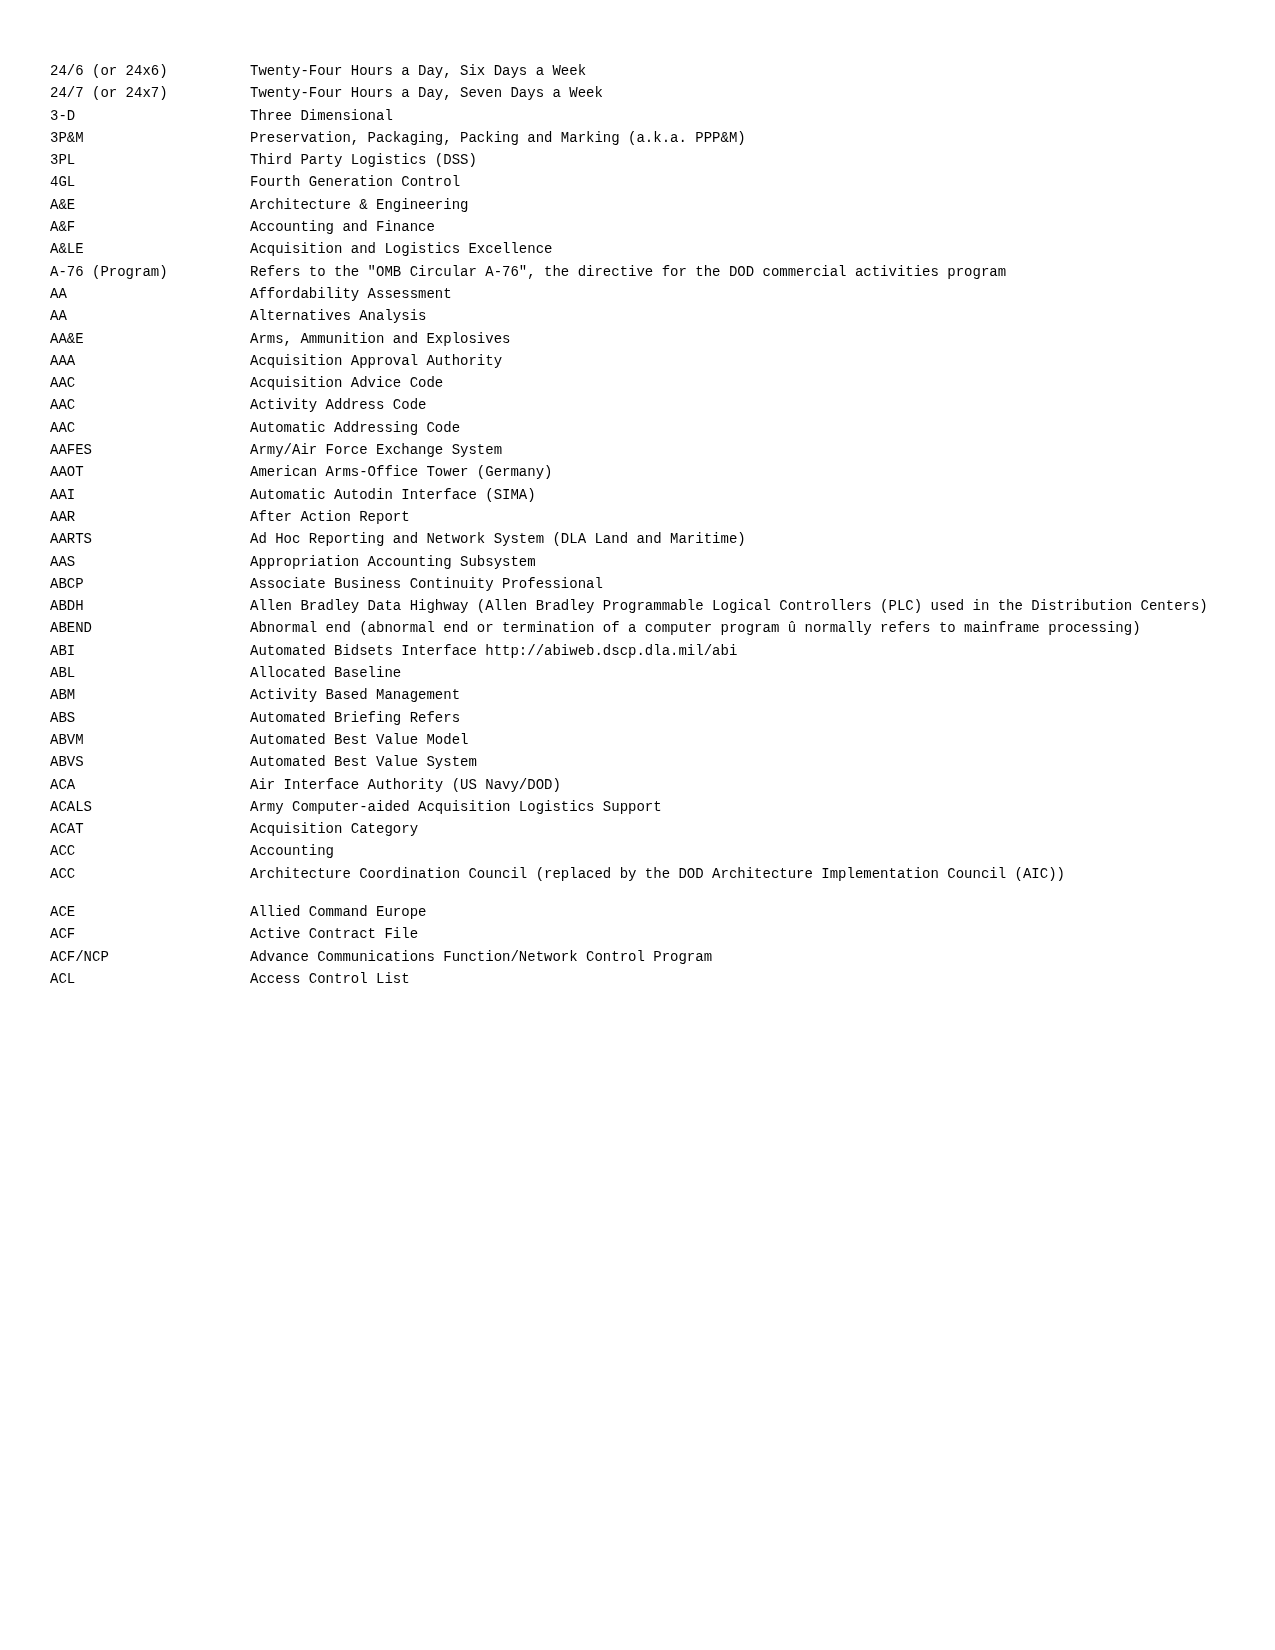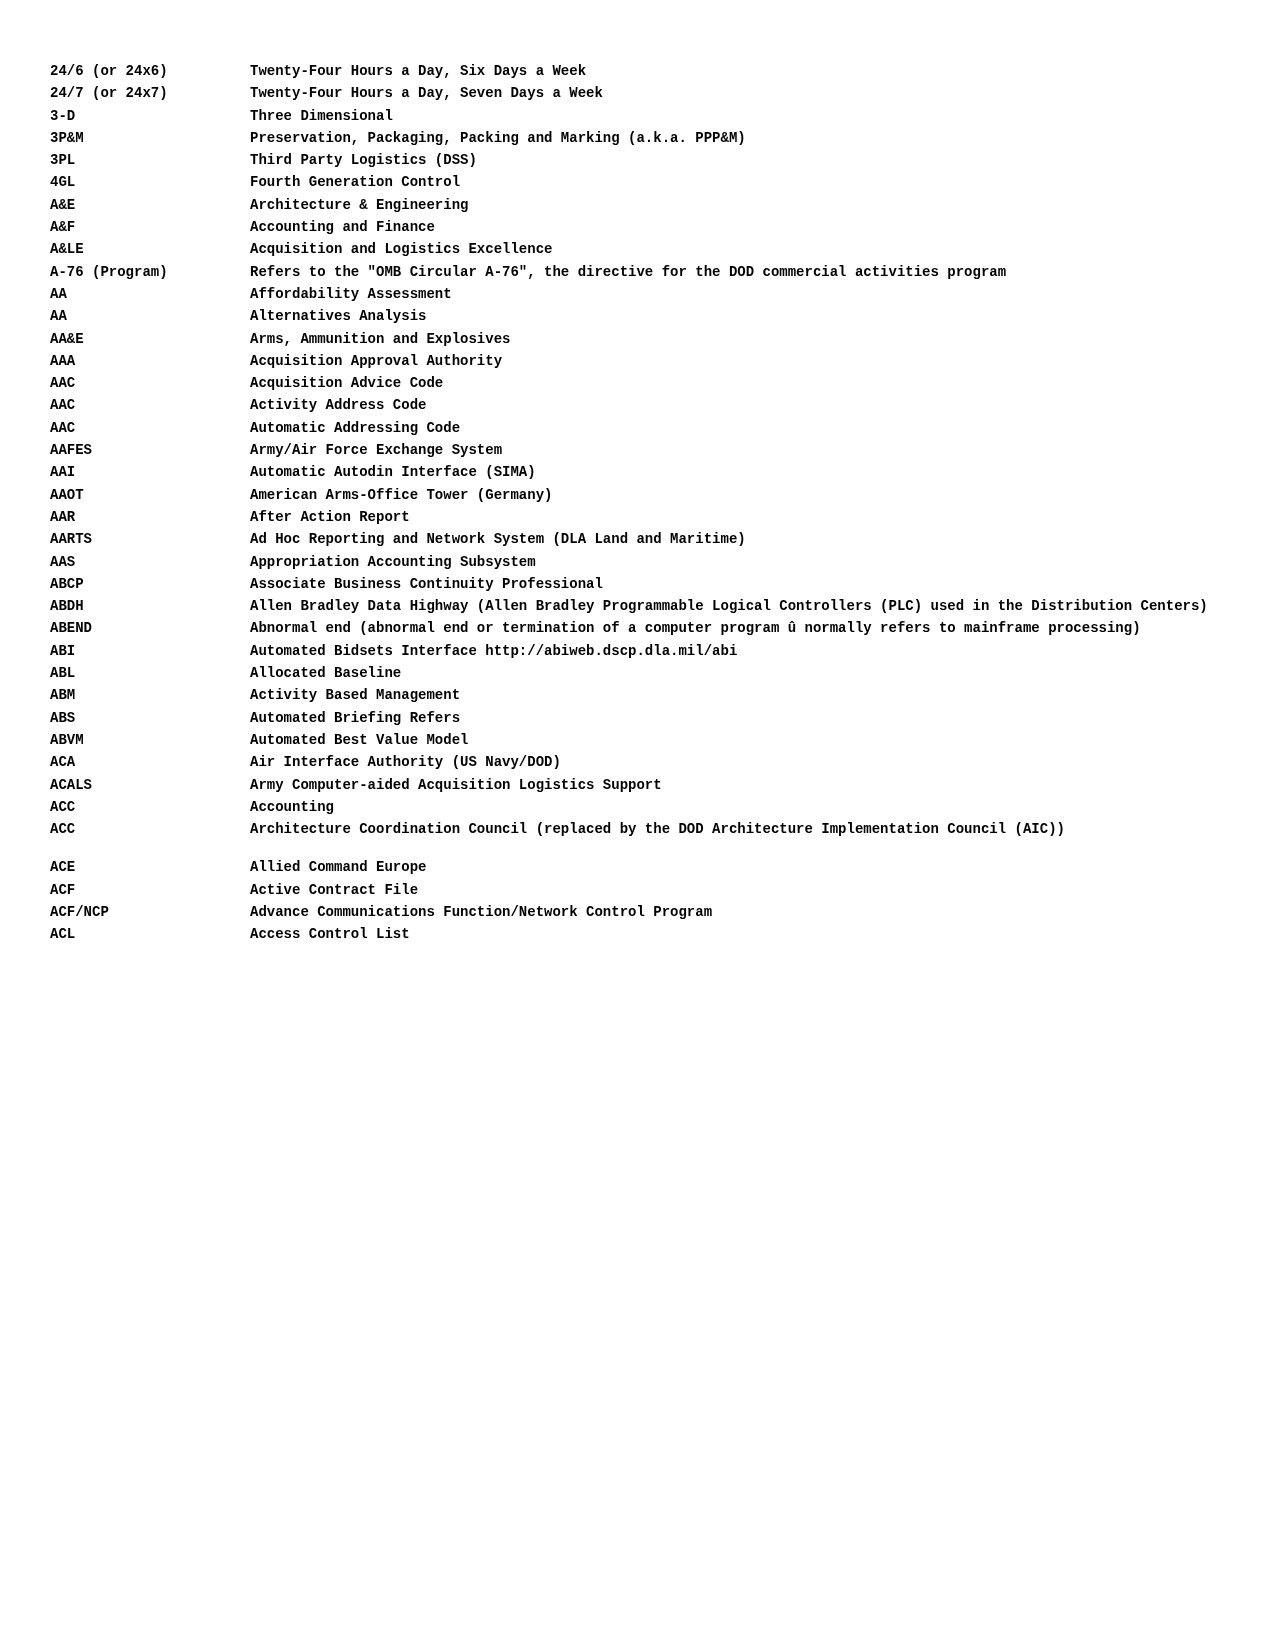--- a/index.html
+++ b/index.html
@@ -12,21 +12,20 @@
       font-family: 'Courier New', Courier, monospace;
       font-size: 14px;
       color: #000000;
       width: 1275px;
       min-height: 1650px;
       padding: 60px 50px 60px 50px;
     }
     .glossary-table {
       width: 100%;
       border-collapse: collapse;
-      font-weight: bold;
     }
     .glossary-table tr td {
       vertical-align: top;
       padding: 1px 0;
       line-height: 1.45;
     }
     .glossary-table tr td:first-child {
       width: 200px;
       min-width: 180px;
       padding-right: 20px;
@@ -107,28 +106,28 @@
       </tr>
       <tr>
         <td>AAC</td>
         <td>Automatic Addressing Code</td>
       </tr>
       <tr>
         <td>AAFES</td>
         <td>Army/Air Force Exchange System</td>
       </tr>
       <tr>
+        <td>AAOT</td>
+        <td>American Arms-Office Tower (Germany)</td>
+      </tr>
+      <tr>
         <td>AAI</td>
         <td>Automatic Autodin Interface (SIMA)</td>
       </tr>
       <tr>
-        <td>AAOT</td>
-        <td>American Arms-Office Tower (Germany)</td>
-      </tr>
-      <tr>
         <td>AAR</td>
         <td>After Action Report</td>
       </tr>
       <tr>
         <td>AARTS</td>
         <td>Ad Hoc Reporting and Network System (DLA Land and Maritime)</td>
       </tr>
       <tr>
         <td>AAS</td>
         <td>Appropriation Accounting Subsystem</td>
@@ -159,26 +158,34 @@
       </tr>
       <tr>
         <td>ABS</td>
         <td>Automated Briefing Refers</td>
       </tr>
       <tr>
         <td>ABVM</td>
         <td>Automated Best Value Model</td>
       </tr>
       <tr>
+        <td>ABVS</td>
+        <td>Automated Best Value System</td>
+      </tr>
+      <tr>
         <td>ACA</td>
         <td>Air Interface Authority (US Navy/DOD)</td>
       </tr>
       <tr>
         <td>ACALS</td>
         <td>Army Computer-aided Acquisition Logistics Support</td>
+      </tr>
+      <tr>
+        <td>ACAT</td>
+        <td>Acquisition Category</td>
       </tr>
       <tr>
         <td>ACC</td>
         <td>Accounting</td>
       </tr>
       <tr>
         <td>ACC</td>
         <td>Architecture Coordination Council (replaced by the DOD Architecture Implementation Council (AIC))</td>
       </tr>
       <tr class="spacer-row">

